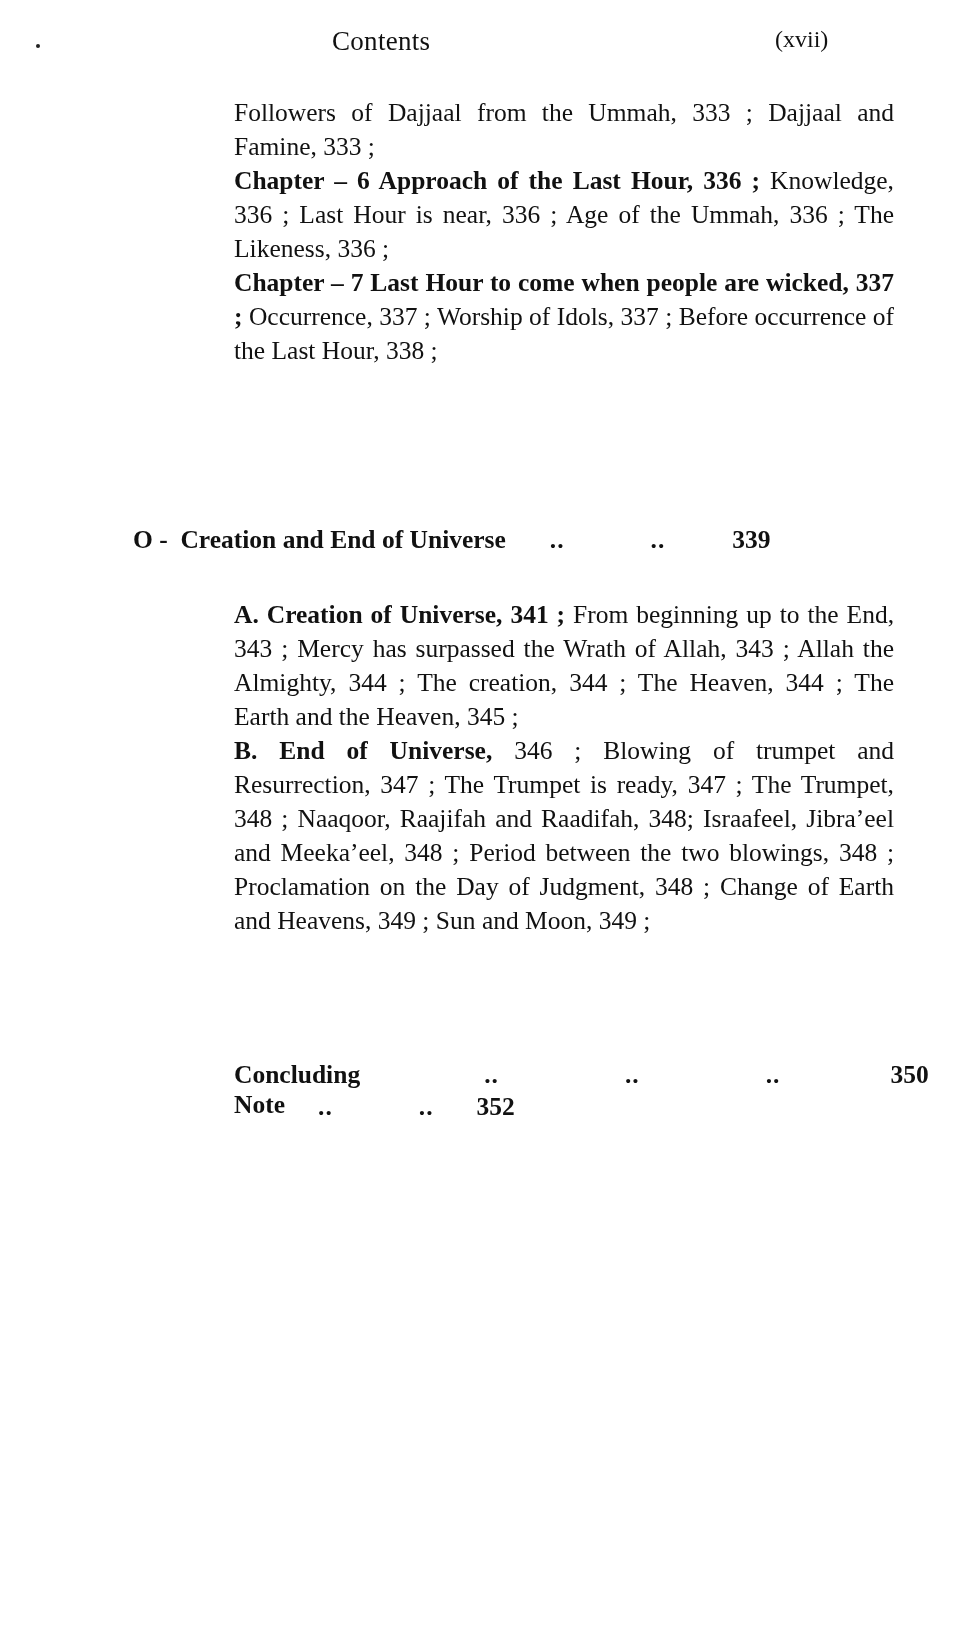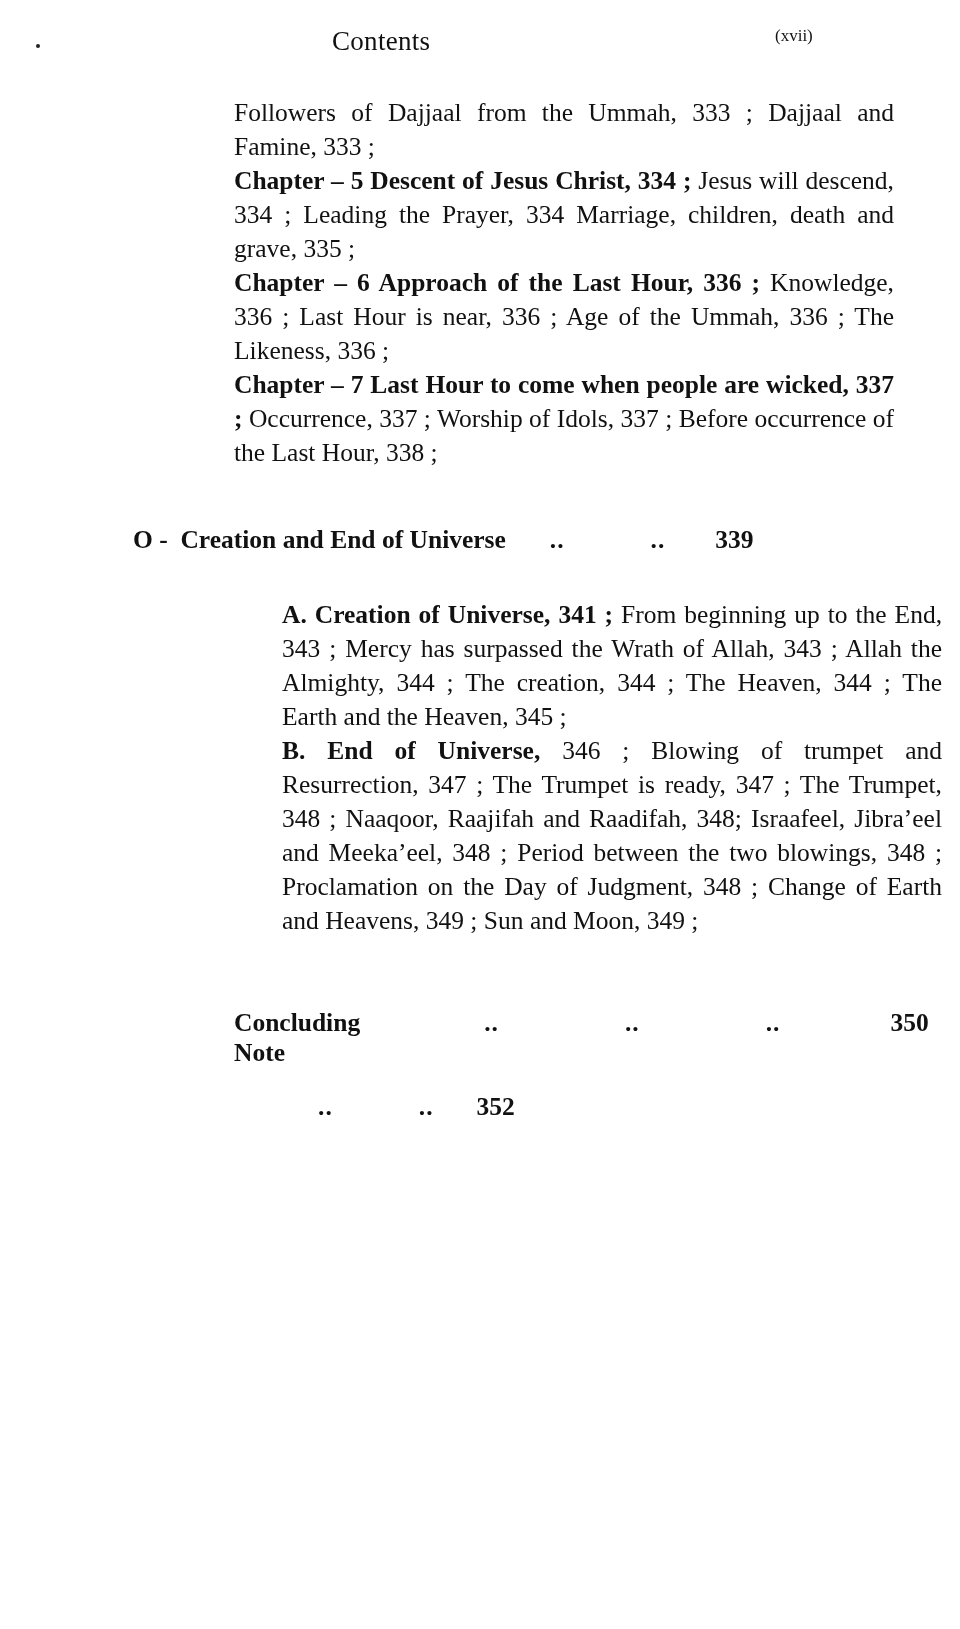--- a/index.html
+++ b/index.html
@@ -41,21 +41,21 @@
     position: absolute;
     left: 332px;
     top: 0;
     font-size: 27px;
     letter-spacing: 0.3px;
   }
   .header-page {
     position: absolute;
     left: 775px;
     top: 0;
-    font-size: 17px;
+    font-size: 24px;
   }
   .body-block {
     position: absolute;
     left: 234px;
     top: 96px;
     width: 660px;
   }
   p.para {
     margin: 0;
     font-size: 25.5px;
@@ -85,21 +85,21 @@
   }
   .section-row .dots1 {
     margin-left: 44px;
     letter-spacing: 1px;
   }
   .section-row .dots2 {
     margin-left: 86px;
     letter-spacing: 1px;
   }
   .section-row .pg {
-    margin-left: 50px;
+    margin-left: 67px;
   }
   .sub-row {
     position: absolute;
     left: 234px;
     width: 660px;
     font-size: 25.5px;
     font-weight: bold;
     display: flex;
     align-items: baseline;
   }
@@ -125,54 +125,51 @@
     <div class="header-title">Contents</div>
     <div class="header-page">(xvii)</div>
   </div>
 
   <div class="body-block">
 
     <p class="para last-line-normal">
       <span>Followers of Dajjaal from the Ummah, 333 ; Dajjaal and Famine, 333 ;</span>
     </p>
 
-    <p class="para last-line-normal">
-      <b>Chapter – 5 Descent of Jesus Christ, 334 ;</b><span> Jesus will descend, 334 ; Leading the Prayer, 334 Marriage, children, death and grave, 335 ;</span>
-    </p>
 
     <p class="para last-line-normal">
       <b>Chapter – 6  Approach of the Last Hour, 336 ;</b><span> Knowledge, 336 ; Last Hour is near, 336 ; Age of the Ummah, 336 ; The Likeness, 336 ;</span>
     </p>
 
     <p class="para last-line-normal">
       <b>Chapter – 7 Last Hour to come when people are wicked, 337 ;</b><span> Occurrence, 337 ; Worship of Idols, 337 ; Before occurrence of the Last Hour, 338 ;</span>
     </p>
 
   </div>
 
   <div class="section-row" style="top: 525px;">
     <span class="lbl">O -  Creation and End of Universe</span>
     <span class="dots1">..</span>
     <span class="dots2">..</span>
     <span class="pg">339</span>
   </div>
 
-  <div class="body-block" style="top: 598px; margin-left: 48px;">
+  <div class="body-block" style="top: 598px;">
 
     <p class="para last-line-normal">
       <b>A. Creation of Universe, 341 ;</b><span> From beginning up to the End, 343 ; Mercy has surpassed the Wrath of Allah, 343 ; Allah the Almighty, 344 ; The creation, 344 ; The Heaven, 344 ; The Earth and the Heaven, 345 ;</span>
     </p>
 
     <p class="para last-line-normal">
       <b>B. End of Universe,</b><span>  346 ; Blowing of trumpet and Resurrection, 347 ; The Trumpet is ready, 347 ; The Trumpet, 348 ; Naaqoor, Raajifah and Raadifah, 348; Israafeel, Jibra’eel and Meeka’eel, 348 ; Period between the two blowings, 348 ; Proclamation on the Day of Judgment, 348 ; Change of Earth and Heavens, 349 ; Sun and Moon, 349 ;</span>
     </p>
 
   </div>
 
-  <div class="sub-row" style="top: 1008px; gap: 48px;">
+  <div class="sub-row" style="top: 1060px; gap: 48px;">
     <span>Concluding Note</span>
     <span class="d sp-a">..</span>
     <span class="d sp-b">..</span>
     <span class="d sp-c">..</span>
     <span class="pg">350</span>
   </div>
 
   <div class="sub-row sub-row2" style="top: 1092px;">
     <span class="d sp-a">..</span>
     <span class="d sp-b">..</span>

